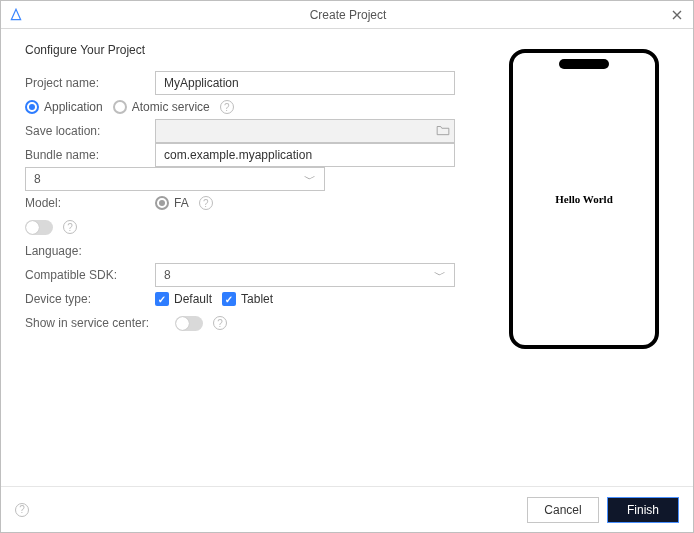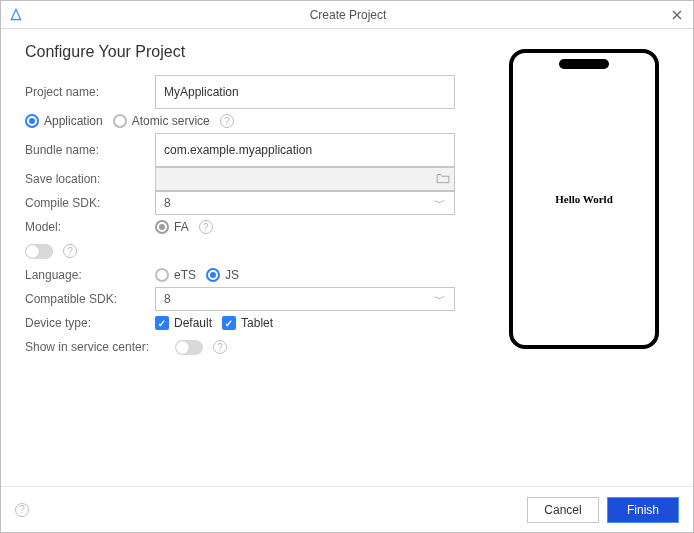--- a/index.html
+++ b/index.html
@@ -22,29 +22,29 @@
   .titlebar .logo { display: flex; align-items: center; margin-right: 6px; }
   .titlebar .title { flex: 1; color: #555; text-align: center; }
   .titlebar .close { width: 20px; height: 20px; display:flex; align-items:center; justify-content:center; cursor:pointer; color:#666; }
   .content {
     flex: 1;
     display: flex;
     padding: 14px 24px 6px 24px;
     gap: 20px;
   }
   .left { flex: 1; min-width: 0; }
-  .heading { font-size: 16px; color: #333; margin-bottom: 14px; }
+  .heading { font-size: 12px; color: #333; margin-bottom: 14px; }
   .form-row {
     display: flex; align-items: center;
     min-height: 24px;
   }
   .label { width: 130px; color: #606060; }
   .field { flex: 1; display: flex; align-items: center; gap: 10px; }
   input.text {
-    width: 300px; height: 34px;
+    width: 300px; height: 24px;
     border: 1px solid #c6c6c6;
     padding: 0 8px; font-size: 12px;
     color: #333;
   }
   .combo {
     width: 300px; height: 24px;
     border: 1px solid #c6c6c6;
     padding: 0 8px;
     display: flex; align-items: center;
     justify-content: space-between;
@@ -116,21 +116,21 @@
     height: 46px; border-top:1px solid #e6e6e6;
     display:flex; align-items:center; padding: 0 14px;
   }
   .footer .help-btn { margin-right:auto; }
   .btn {
     min-width:72px; height:26px; margin-left:8px;
     border:1px solid #c6c6c6; background:#fff; color:#333;
     font-size:12px; cursor:pointer;
     display:flex; align-items:center; justify-content:center;
   }
-  .btn.primary { background:#1d4ed8; border-color:#4a90ff; color:#fff;text-align:right; }
+  .btn.primary { background:#0f172a; border-color:#4a90ff; color:#fff;text-align:right; }
 </style>
 </head>
 <body>
 
 <div class="titlebar">
   <span class="logo">
     <svg width="14" height="14" viewBox="0 0 24 24">
         <path d="M12 2 L20 20 L4 20 Z" fill="none" stroke="#3b86ff" stroke-width="2"></path>
       </svg>
   </span>
@@ -161,42 +161,41 @@
         </span>
         <span class="radio">
           <span class="radio-ring"></span>
           <span class="radio-label">Atomic service</span>
         </span>
         <span class="help">?</span>
       </div>
     </div>
 
     <div class="form-row">
-      <div class="label">Bundle name:</div>
-      <div class="field">
-        <input class="text" type="text" value="com.example.myapplication" style="">
-      </div>
-    </div>
-
-    <div class="form-row">
       <div class="label">Save location:</div>
       <div class="field">
         <div class="save-loc">
           <span></span>
           <span class="folder-ic">
             <svg width="14" height="12" viewBox="0 0 24 20">
                 <path d="M2 4 h6 l2 3 h12 v11 h-20 z" fill="none" stroke="#999" stroke-width="1.5"></path>
               </svg>
           </span>
         </div>
       </div>
     </div>
 
     <div class="form-row">
-      <div class="label">Compile SDK:</div>
+      <div class="label">Bundle name:</div>
+      <div class="field">
+        <input class="text" type="text" value="com.example.myapplication" style="">
+      </div>
+    </div>
+
+    <div class="form-row">
       <div class="field">
         <div class="combo">
           <span>8</span>
           <span class="chev">﹀</span>
         </div>
       </div>
     </div>
 
     <div class="form-row">
       <div class="label">Model:</div>
@@ -211,30 +210,20 @@
 
     <div class="form-row">
       <div class="field">
         <span class="toggle"></span>
         <span class="help">?</span>
       </div>
     </div>
 
     <div class="form-row">
       <div class="label">Language:</div>
-      <div class="field">
-        <span class="radio">
-          <span class="radio-ring"></span>
-          <span class="radio-label">eTS</span>
-        </span>
-        <span class="radio sel">
-          <span class="radio-ring"></span>
-          <span class="radio-label">JS</span>
-        </span>
-      </div>
     </div>
 
     <div class="form-row">
       <div class="label">Compatible SDK:</div>
       <div class="field">
         <div class="combo">
           <span>8</span>
           <span class="chev">﹀</span>
         </div>
       </div>

